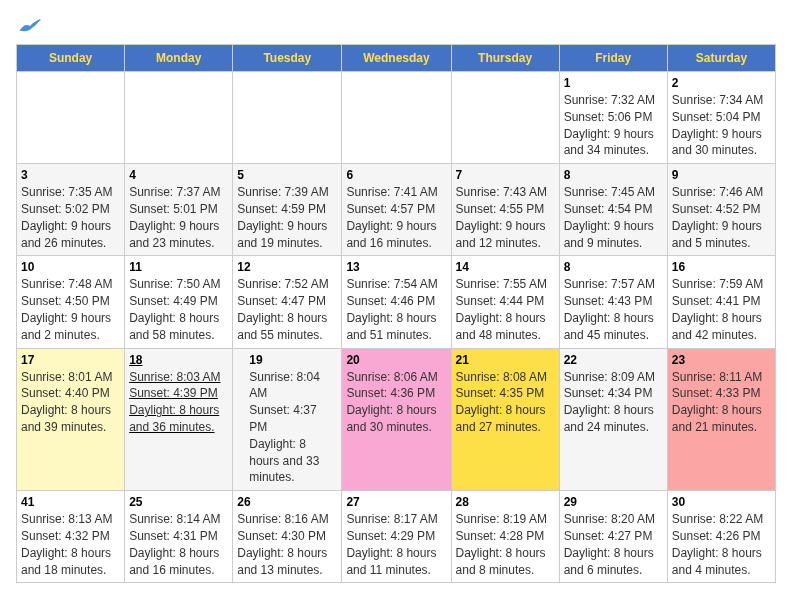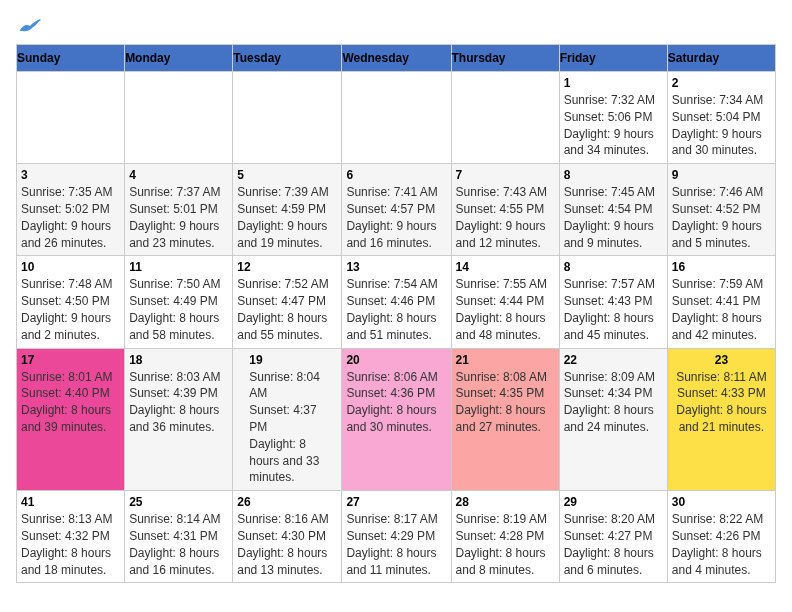--- a/index.html
+++ b/index.html
@@ -52,23 +52,23 @@
       font-size: 16px;
       color: #555;
     }
     .calendar {
       width: 100%;
       border-collapse: collapse;
       font-size: 11px;
     }
     .calendar th {
       background-color: #4472c4;
-      color: #000000;
+      color: #fde047;
       padding: 6px 0;
-      text-align: left;
+      text-align: center;
       font-size: 12px;
       border: 1px solid #ccc;
     }
     .calendar td {
       border: 1px solid #ccc;
       padding: 4px;
       vertical-align: top;
       width: 113px;
       min-height: 80px;
       background: #fff;
@@ -193,45 +193,45 @@
         <td>
           <span class="day-number">8</span>
           <div class="day-info">Sunrise: 7:57 AM<br>Sunset: 4:43 PM<br>Daylight: 8 hours and 45 minutes.</div>
         </td>
         <td>
           <span class="day-number">16</span>
           <div class="day-info">Sunrise: 7:59 AM<br>Sunset: 4:41 PM<br>Daylight: 8 hours and 42 minutes.</div>
         </td>
       </tr>
       <tr>
-        <td style="background: #ec4899;">
+        <td style="background: #fef9c3;">
           <span class="day-number">17</span>
           <div class="day-info">Sunrise: 8:01 AM<br>Sunset: 4:40 PM<br>Daylight: 8 hours and 39 minutes.</div>
         </td>
-        <td style="background: rgb(245, 245, 245);">
+        <td style="background: rgb(245, 245, 245); text-decoration: underline;">
           <span class="day-number">18</span>
           <div class="day-info">Sunrise: 8:03 AM<br>Sunset: 4:39 PM<br>Daylight: 8 hours and 36 minutes.</div>
         </td>
         <td style="background: rgb(245, 245, 245); padding-left: 16px;">
           <span class="day-number">19</span>
           <div class="day-info">Sunrise: 8:04 AM<br>Sunset: 4:37 PM<br>Daylight: 8 hours and 33 minutes.</div>
         </td>
         <td style="background: #f9a8d4;">
           <span class="day-number">20</span>
           <div class="day-info">Sunrise: 8:06 AM<br>Sunset: 4:36 PM<br>Daylight: 8 hours and 30 minutes.</div>
         </td>
-        <td style="background: #fca5a5;">
+        <td style="background: #fde047;">
           <span class="day-number">21</span>
           <div class="day-info">Sunrise: 8:08 AM<br>Sunset: 4:35 PM<br>Daylight: 8 hours and 27 minutes.</div>
         </td>
         <td style="background: rgb(245, 245, 245); margin-top: 20px;">
           <span class="day-number">22</span>
           <div class="day-info">Sunrise: 8:09 AM<br>Sunset: 4:34 PM<br>Daylight: 8 hours and 24 minutes.</div>
         </td>
-        <td style="background: #fde047; text-align: center;">
+        <td style="background: #fca5a5;">
           <span class="day-number">23</span>
           <div class="day-info">Sunrise: 8:11 AM<br>Sunset: 4:33 PM<br>Daylight: 8 hours and 21 minutes.</div>
         </td>
       </tr>
       <tr>
         <td>
           <span class="day-number">41</span>
           <div class="day-info">Sunrise: 8:13 AM<br>Sunset: 4:32 PM<br>Daylight: 8 hours and 18 minutes.</div>
         </td>
         <td>

